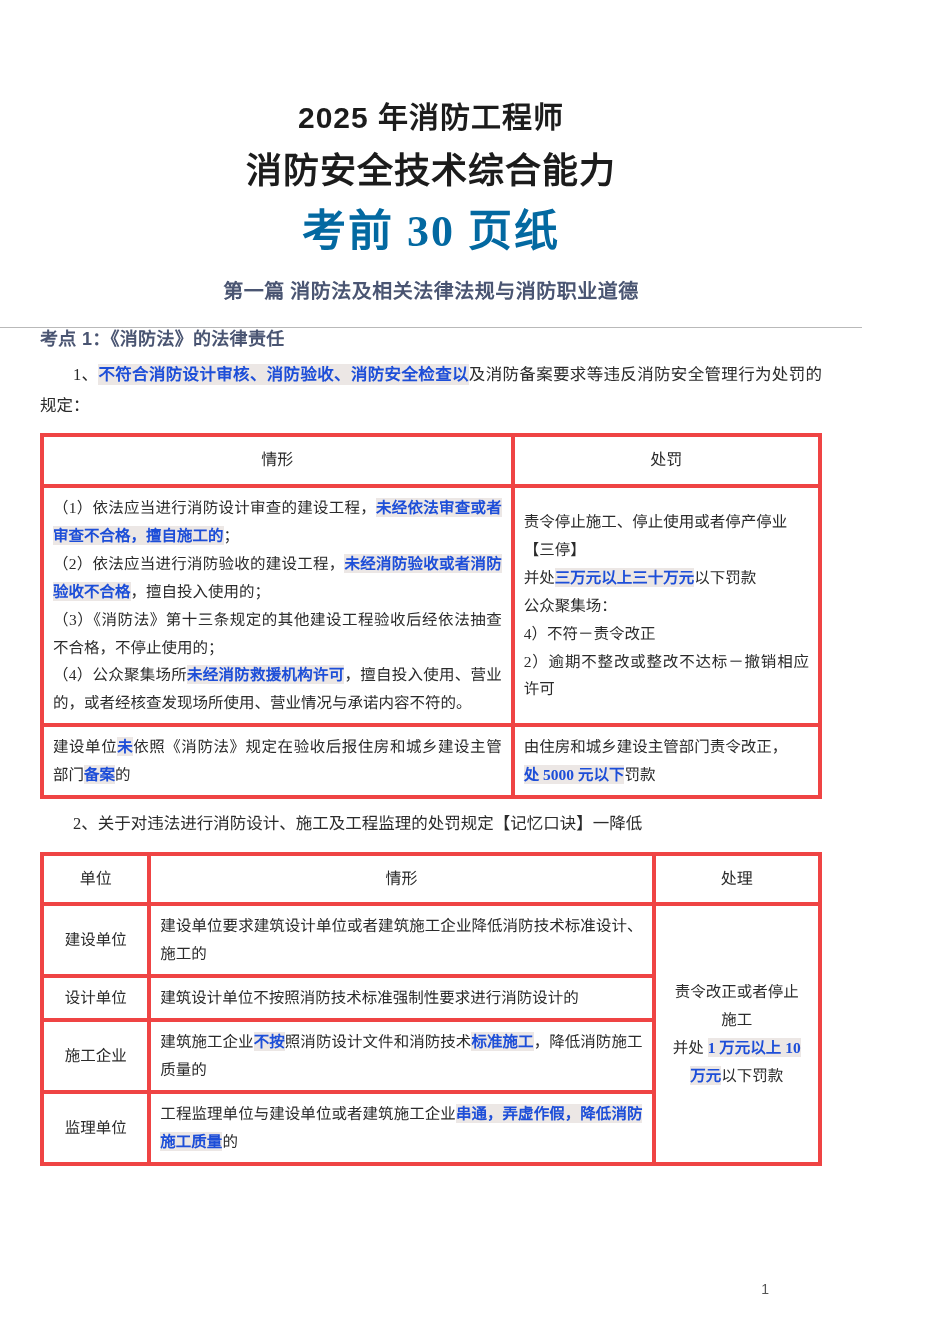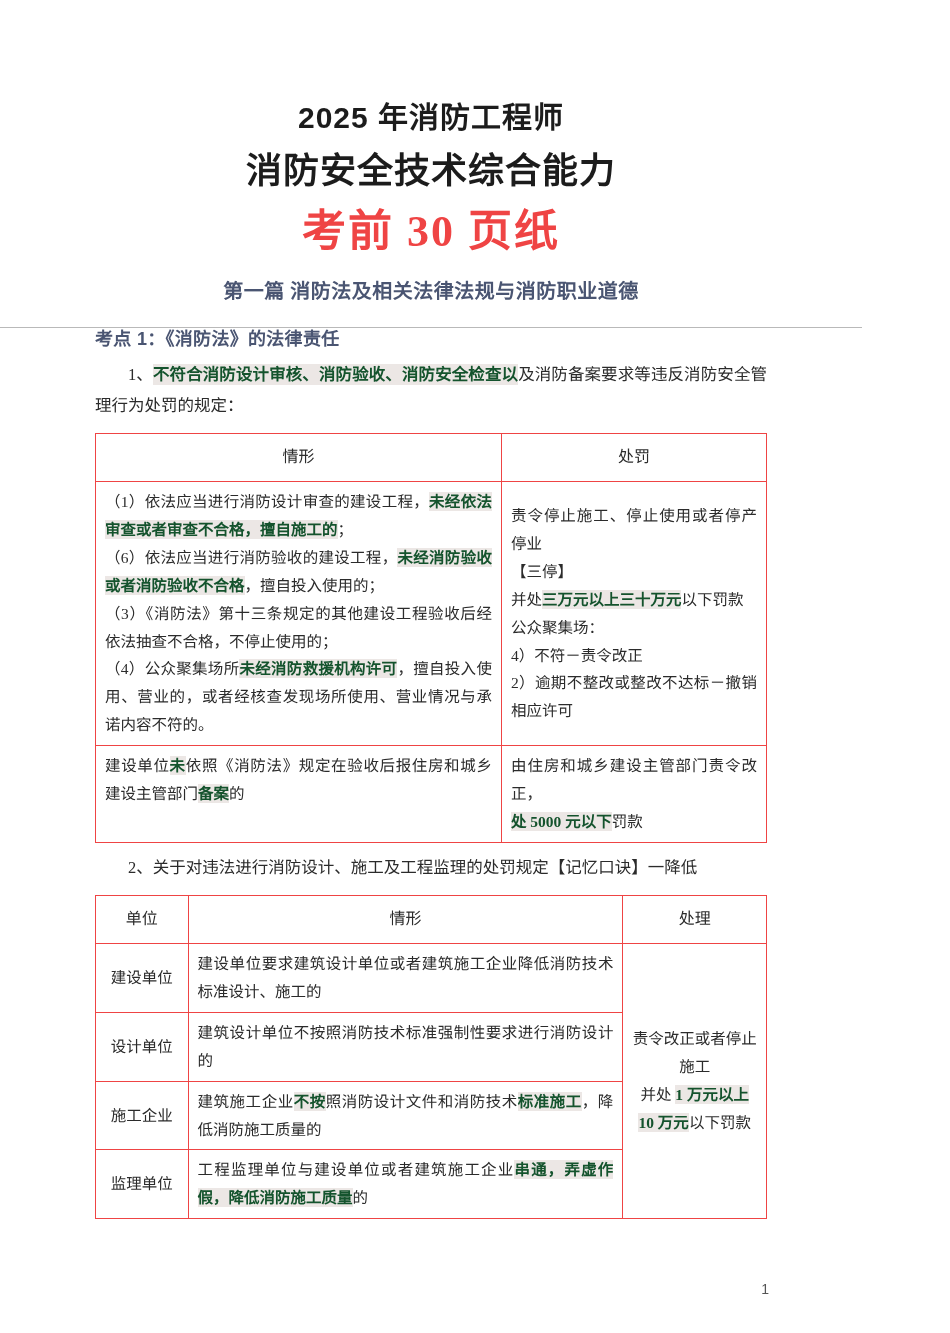--- a/index.html
+++ b/index.html
@@ -15,21 +15,21 @@
     font-family: "Liberation Serif", "DejaVu Serif", serif;
     color: #2b2b2b;
     overflow: hidden;
   }
 
   .page {
     position: relative;
     width: 862px;
     height: 1333px;
     box-sizing: border-box;
-    padding: 0 95px;
+    padding: 0 40px;
   }
 
   
   .title-block {
     padding-top: 96px;
     text-align: center;
   }
   .title-line-1 {
     font-family: "Liberation Sans", "DejaVu Sans", sans-serif;
     font-weight: bold;
@@ -45,21 +45,21 @@
     letter-spacing: 1px;
     color: #1c1c1c;
     line-height: 1.5;
     margin-top: 4px;
   }
   .title-line-3 {
     font-family: "Liberation Serif", "DejaVu Serif", serif;
     font-weight: bold;
     font-size: 44px;
     letter-spacing: 2px;
-    color: #ef4444;
+    color: #0369a1;
     line-height: 1.45;
     margin-top: 2px;
   }
 
   .header-rule {
     position: absolute;
     left: 0;
     right: 0;
     top: 327px;
     height: 0;
@@ -96,41 +96,41 @@
   }
   p.body.indent {
     text-indent: 2em;
   }
   p.body.tight {
     margin-top: 4px;
   }
 
   
   .hl {
-    color: #14532d;
+    color: #1d4ed8;
     font-weight: bold;
     background: #ece7e5;
     padding: 1px 0;
     box-decoration-break: clone;
     -webkit-box-decoration-break: clone;
   }
 
   
   table.doc-table {
     width: 100%;
     border-collapse: collapse;
     margin-top: 12px;
     table-layout: fixed;
     font-size: 15.5px;
     line-height: 1.8;
     color: #2b2b2b;
   }
   table.doc-table th,
   table.doc-table td {
-    border: 1px solid #ef4444;
+    border: 4px solid #ef4444;
     vertical-align: middle;
     padding: 6px 9px;
     background: #ffffff;
   }
   table.doc-table th {
     text-align: center;
     font-weight: normal;
     font-size: 16px;
     padding: 9px 9px;
   }
@@ -192,21 +192,21 @@
     <thead>
       <tr>
         <th>情形</th>
         <th>处罚</th>
       </tr>
     </thead>
     <tbody>
       <tr>
         <td class="cell-left cell-top">
             <div><span>（1）依法应当进行消防设计审查的建设工程，</span><span class="hl">未经依法审查或者审查不合格，擅自施工的</span><span>；</span></div>
-            <div><span>（6）依法应当进行消防验收的建设工程，</span><span class="hl">未经消防验收或者消防验收不合格</span><span>，擅自投入使用的；</span></div>
+            <div><span>（2）依法应当进行消防验收的建设工程，</span><span class="hl">未经消防验收或者消防验收不合格</span><span>，擅自投入使用的；</span></div>
             <div><span>（3）《消防法》第十三条规定的其他建设工程验收后经依法抽查不合格，不停止使用的；</span></div>
             <div><span>（4）公众聚集场所</span><span class="hl">未经消防救援机构许可</span><span>，擅自投入使用、营业的，或者经核查发现场所使用、营业情况与承诺内容不符的。</span></div>
           </td>
         <td class="cell-left">
             <div><span>责令停止施工、停止使用或者停产停业</span></div>
             <div><span>【三停】</span></div>
             <div><span>并处</span><span class="hl">三万元以上三十万元</span><span>以下罚款</span></div>
             <div><span>公众聚集场：</span></div>
             <div><span>4）不符－责令改正</span></div>
             <div><span>2）逾期不整改或整改不达标－撤销相应许可</span></div>

